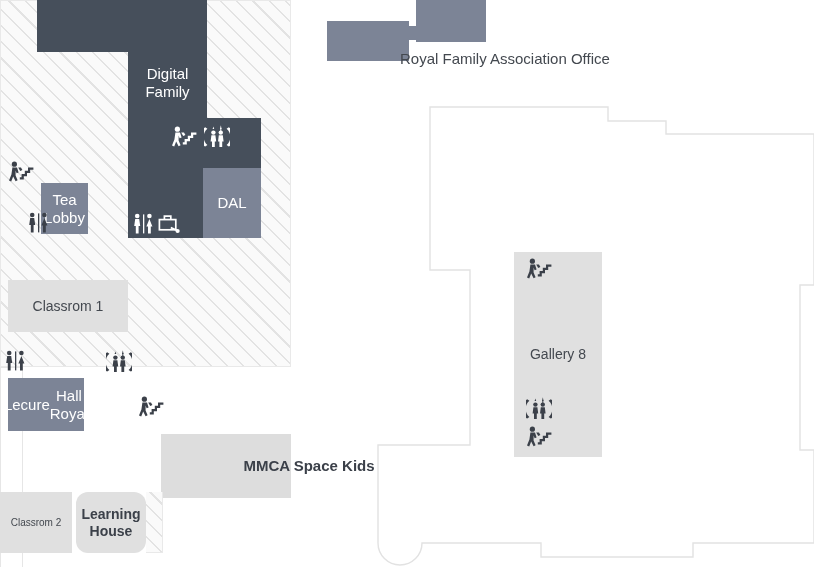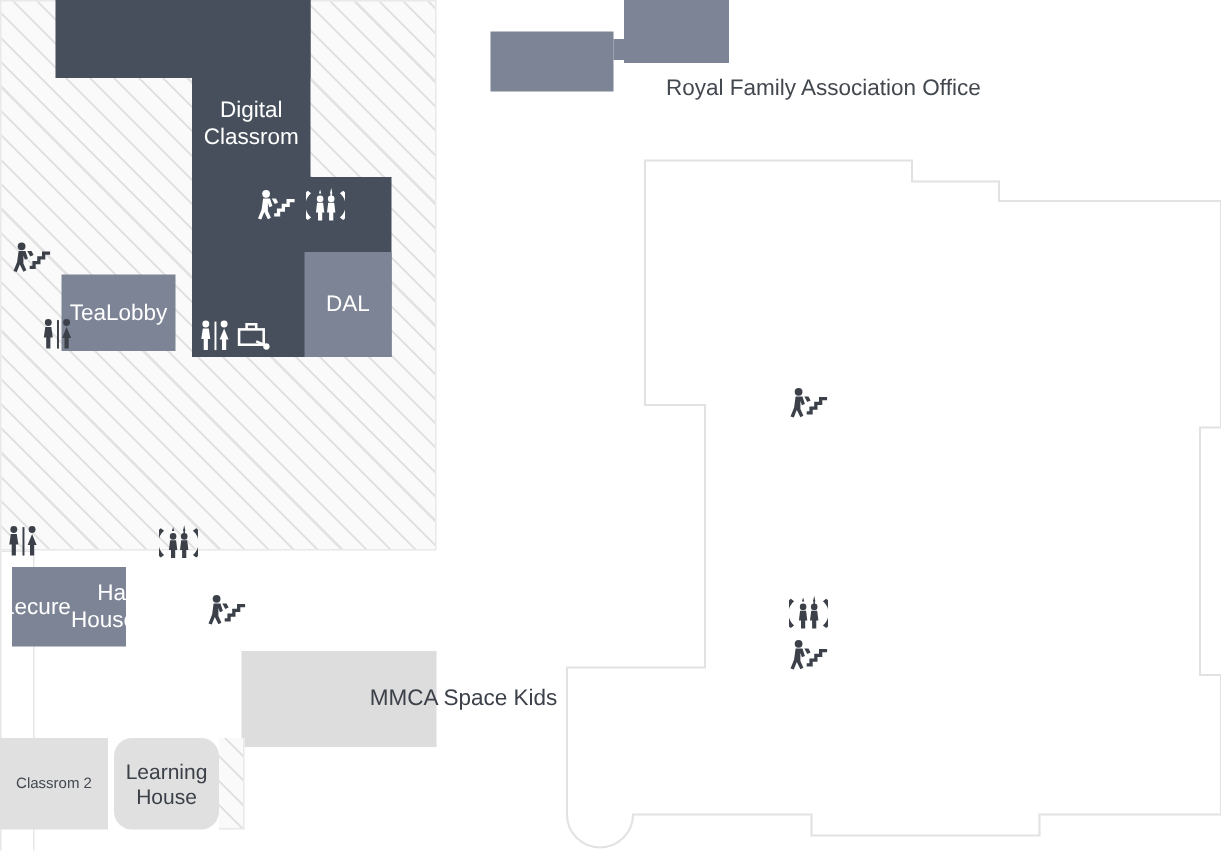--- a/index.html
+++ b/index.html
@@ -8,23 +8,23 @@
 
   .abs{position:absolute;}
   .room{position:absolute;box-sizing:border-box;display:flex;align-items:center;justify-content:center;text-align:center;line-height:1.18;}
 
   
   .fill-dark{background:#464f5b;}
   .fill-mid{background:#7c8496;}
   .fill-light{background:#e0e0e0;}
   .fill-light2{background:#dddddd;}
 
-  .lbl-white{color:#ffffff;font-size:15px;text-align:right;}
+  .lbl-white{color:#ffffff;font-size:15px;}
   .lbl-dark{color:#43484f;font-size:14px;}
-  .lbl-dark-b{color:#3b4049;font-size:15px;font-weight:normal;}
+  .lbl-dark-b{color:#3b4049;font-size:15px;font-weight:bold;}
 
   
   .hatch{
     background-color:#fafafa;
     background-image:repeating-linear-gradient(45deg,
       rgba(0,0,0,0) 0px, rgba(0,0,0,0) 10px,
       #e3e3e3 10px, #e3e3e3 11.5px);
     border:1px solid #e9e9e9;
     box-sizing:border-box;
   }
@@ -41,20 +41,23 @@
 
 <div id="map">
 
   <svg class="outline-svg" width="814" height="567">
     <path d="M430,107 L608,107 L608,121 L666,121 L666,134 L814,134
              L814,285 L800,285 L800,450 L814,450 L814,543
              L693,543 L693,557 L541,557 L541,543 L422,543
              L422,543 A22,22 0 0 1 378,543 L378,445 L470,445 L470,270 L430,270 Z" fill="#ffffff" stroke="#e2e2e2" stroke-width="1.4" stroke-linejoin="miter"></path>
   </svg>
 
+  <div class="room fill-light" style="left:514px;top:252px;width:88px;height:205px;">
+    <span class="lbl-dark">Gallery 8</span>
+  </div>
 
   <svg class="icon" style="left:526px;top:258px;" width="26" height="24" viewBox="0 0 26 24">
     <g fill="#3b4049">
       <circle cx="6.4" cy="3.2" r="2.6"></circle>
       <path d="M4.4 6.4 L9.0 6.4 L10.6 11.4 L8.6 12.2 L7.6 9.4 L7.6 14.6 L9.6 19.2 L7.6 20.2 L5.2 15.4 L3.2 20.4 L1.0 19.6 L3.4 13.6 Z"></path>
       <path d="M10.2 6.4 L13.0 6.4 L14.4 9.0 L12.2 10.0 Z"></path>
       <path d="M11.8 18.4 L15.8 18.4 L15.8 15.2 L19.0 15.2 L19.0 12.0 L22.2 12.0 L22.2 8.8 L25.4 8.8 L25.4 6.6 L20.0 6.6 L20.0 9.8 L16.8 9.8 L16.8 13.0 L13.6 13.0 L13.6 16.2 L11.8 16.2 Z"></path>
     </g>
   </svg>
 
@@ -77,33 +80,33 @@
       <circle cx="6.4" cy="3.2" r="2.6"></circle>
       <path d="M4.4 6.4 L9.0 6.4 L10.6 11.4 L8.6 12.2 L7.6 9.4 L7.6 14.6 L9.6 19.2 L7.6 20.2 L5.2 15.4 L3.2 20.4 L1.0 19.6 L3.4 13.6 Z"></path>
       <path d="M10.2 6.4 L13.0 6.4 L14.4 9.0 L12.2 10.0 Z"></path>
       <path d="M11.8 18.4 L15.8 18.4 L15.8 15.2 L19.0 15.2 L19.0 12.0 L22.2 12.0 L22.2 8.8 L25.4 8.8 L25.4 6.6 L20.0 6.6 L20.0 9.8 L16.8 9.8 L16.8 13.0 L13.6 13.0 L13.6 16.2 L11.8 16.2 Z"></path>
     </g>
   </svg>
 
   <div class="abs fill-mid" style="left:327px;top:21px;width:82px;height:40px;"></div>
   <div class="abs fill-mid" style="left:409px;top:26px;width:12px;height:14px;"></div>
   <div class="abs fill-mid" style="left:416px;top:0px;width:70px;height:42px;"></div>
-  <div class="txt lbl-dark" style="left:444px;top:50px;font-size:15px;color:#43484f;">Royal Family Association Office</div>
+  <div class="txt lbl-dark" style="left:400px;top:50px;font-size:15px;color:#43484f;">Royal Family Association Office</div>
 
   <div class="hatch" style="left:0px;top:186px;width:291px;height:367px;"></div>
 
   <div class="white-strip" style="left:290px;top:186px;width:23px;height:312px;"></div>
 
   <div class="abs fill-dark" style="left:37px;top:0px;width:170px;height:52px;"></div>
   <div class="abs fill-dark" style="left:128px;top:0px;width:79px;height:121px;"></div>
   <div class="abs fill-dark" style="left:128px;top:118px;width:133px;height:120px;"></div>
 
   <div class="room" style="left:128px;top:52px;width:79px;height:62px;flex-direction:column;">
     <span class="lbl-white">Digital</span>
-    <span class="lbl-white">Classrom</span>
+    <span class="lbl-white">Family</span>
   </div>
 
   <div class="room fill-mid" style="left:203px;top:168px;width:58px;height:70px;">
     <span class="lbl-white">DAL</span>
   </div>
 
   <svg class="icon" style="left:171px;top:126px;" width="26" height="24" viewBox="0 0 26 24">
     <g fill="#ffffff">
       <circle cx="6.4" cy="3.2" r="2.6"></circle>
       <path d="M4.4 6.4 L9.0 6.4 L10.6 11.4 L8.6 12.2 L7.6 9.4 L7.6 14.6 L9.6 19.2 L7.6 20.2 L5.2 15.4 L3.2 20.4 L1.0 19.6 L3.4 13.6 Z"></path>
@@ -138,21 +141,21 @@
 
   <svg class="icon" style="left:158px;top:214px;" width="22" height="20" viewBox="0 0 22 20">
     <g fill="none" stroke="#ffffff" stroke-width="1.7">
       <rect x="1.4" y="5.6" width="16.4" height="10.2"></rect>
       <path d="M6.4 5.6 L6.4 2.2 L12.8 2.2 L12.8 5.6"></path>
       <path d="M12.8 13.6 L20.4 17.0"></path>
     </g>
     <circle cx="19.6" cy="17.0" r="2.1" fill="#ffffff"></circle>
   </svg>
 
-  <div class="room fill-mid" style="left:41px;top:183px;width:76px;height:51px;flex-direction:row;">
+  <div class="room fill-mid" style="left:41px;top:183px;width:47px;height:51px;flex-direction:column;">
     <span class="lbl-white">Tea</span>
     <span class="lbl-white">Lobby</span>
   </div>
 
   <svg class="icon" style="left:8px;top:161px;" width="26" height="24" viewBox="0 0 26 24">
     <g fill="#3b4049">
       <circle cx="6.4" cy="3.2" r="2.6"></circle>
       <path d="M4.4 6.4 L9.0 6.4 L10.6 11.4 L8.6 12.2 L7.6 9.4 L7.6 14.6 L9.6 19.2 L7.6 20.2 L5.2 15.4 L3.2 20.4 L1.0 19.6 L3.4 13.6 Z"></path>
       <path d="M10.2 6.4 L13.0 6.4 L14.4 9.0 L12.2 10.0 Z"></path>
       <path d="M11.8 18.4 L15.8 18.4 L15.8 15.2 L19.0 15.2 L19.0 12.0 L22.2 12.0 L22.2 8.8 L25.4 8.8 L25.4 6.6 L20.0 6.6 L20.0 9.8 L16.8 9.8 L16.8 13.0 L13.6 13.0 L13.6 16.2 L11.8 16.2 Z"></path>
@@ -162,20 +165,23 @@
   <svg class="icon" style="left:28px;top:212px;" width="22" height="22" viewBox="0 0 22 22">
     <g fill="#3b4049">
       <circle cx="4.2" cy="3.0" r="2.3"></circle>
       <path d="M2.2 6.0 L6.2 6.0 L7.2 13.0 L5.6 13.0 L5.6 20.4 L2.8 20.4 L2.8 13.0 L1.2 13.0 Z"></path>
       <rect x="10.0" y="1.4" width="1.3" height="19.0"></rect>
       <circle cx="16.4" cy="3.0" r="2.3"></circle>
       <path d="M16.4 6.0 L19.4 13.4 L17.8 13.4 L17.8 20.4 L15.0 20.4 L15.0 13.4 L13.4 13.4 Z"></path>
     </g>
   </svg>
 
+  <div class="room fill-light" style="left:8px;top:280px;width:120px;height:52px;">
+    <span class="lbl-dark">Classrom 1</span>
+  </div>
 
   <svg class="icon" style="left:5px;top:350px;" width="22" height="22" viewBox="0 0 22 22">
     <g fill="#3b4049">
       <circle cx="4.2" cy="3.0" r="2.3"></circle>
       <path d="M2.2 6.0 L6.2 6.0 L7.2 13.0 L5.6 13.0 L5.6 20.4 L2.8 20.4 L2.8 13.0 L1.2 13.0 Z"></path>
       <rect x="10.0" y="1.4" width="1.3" height="19.0"></rect>
       <circle cx="16.4" cy="3.0" r="2.3"></circle>
       <path d="M16.4 6.0 L19.4 13.4 L17.8 13.4 L17.8 20.4 L15.0 20.4 L15.0 13.4 L13.4 13.4 Z"></path>
     </g>
   </svg>
@@ -189,21 +195,21 @@
       <circle cx="16.8" cy="8.6" r="2.2"></circle>
       <path d="M14.8 11.2 L18.8 11.2 L19.6 17.6 L18.2 17.6 L18.2 23.0 L15.4 23.0 L15.4 17.6 L14.0 17.6 Z"></path>
       <path d="M8.6 5.0 L9.4 2.4 L10.2 5.0 Z"></path>
       <path d="M16.0 5.0 L16.8 1.2 L17.6 5.0 Z"></path>
       <rect x="16.3" y="4.0" width="1.0" height="3.0"></rect>
     </g>
   </svg>
 
   <div class="room fill-mid" style="left:8px;top:378px;width:76px;height:53px;">
     <span class="lbl-white">Lecure</span>
-    <span class="lbl-white">Hall House</span>
+    <span class="lbl-white">Hall Royal</span>
   </div>
 
   <svg class="icon" style="left:138px;top:396px;" width="26" height="24" viewBox="0 0 26 24">
     <g fill="#3b4049">
       <circle cx="6.4" cy="3.2" r="2.6"></circle>
       <path d="M4.4 6.4 L9.0 6.4 L10.6 11.4 L8.6 12.2 L7.6 9.4 L7.6 14.6 L9.6 19.2 L7.6 20.2 L5.2 15.4 L3.2 20.4 L1.0 19.6 L3.4 13.6 Z"></path>
       <path d="M10.2 6.4 L13.0 6.4 L14.4 9.0 L12.2 10.0 Z"></path>
       <path d="M11.8 18.4 L15.8 18.4 L15.8 15.2 L19.0 15.2 L19.0 12.0 L22.2 12.0 L22.2 8.8 L25.4 8.8 L25.4 6.6 L20.0 6.6 L20.0 9.8 L16.8 9.8 L16.8 13.0 L13.6 13.0 L13.6 16.2 L11.8 16.2 Z"></path>
     </g>
   </svg>

